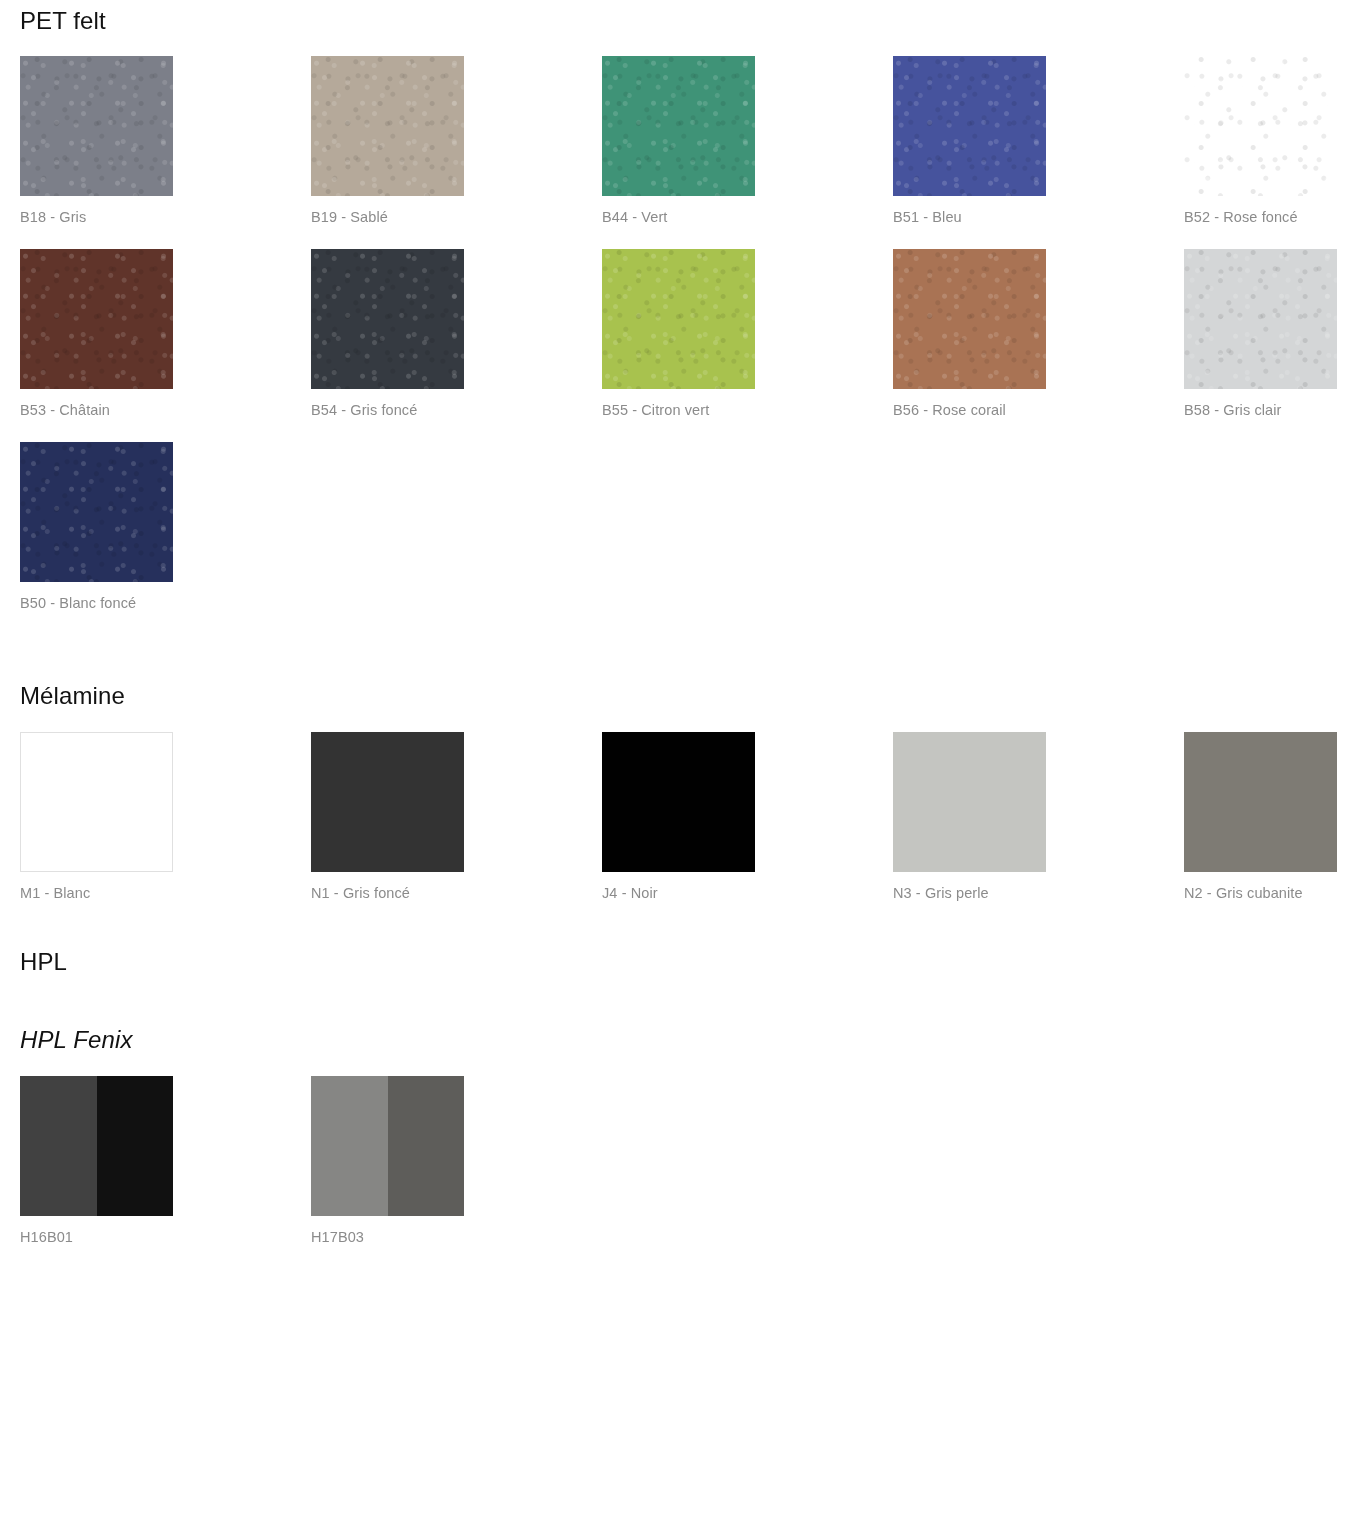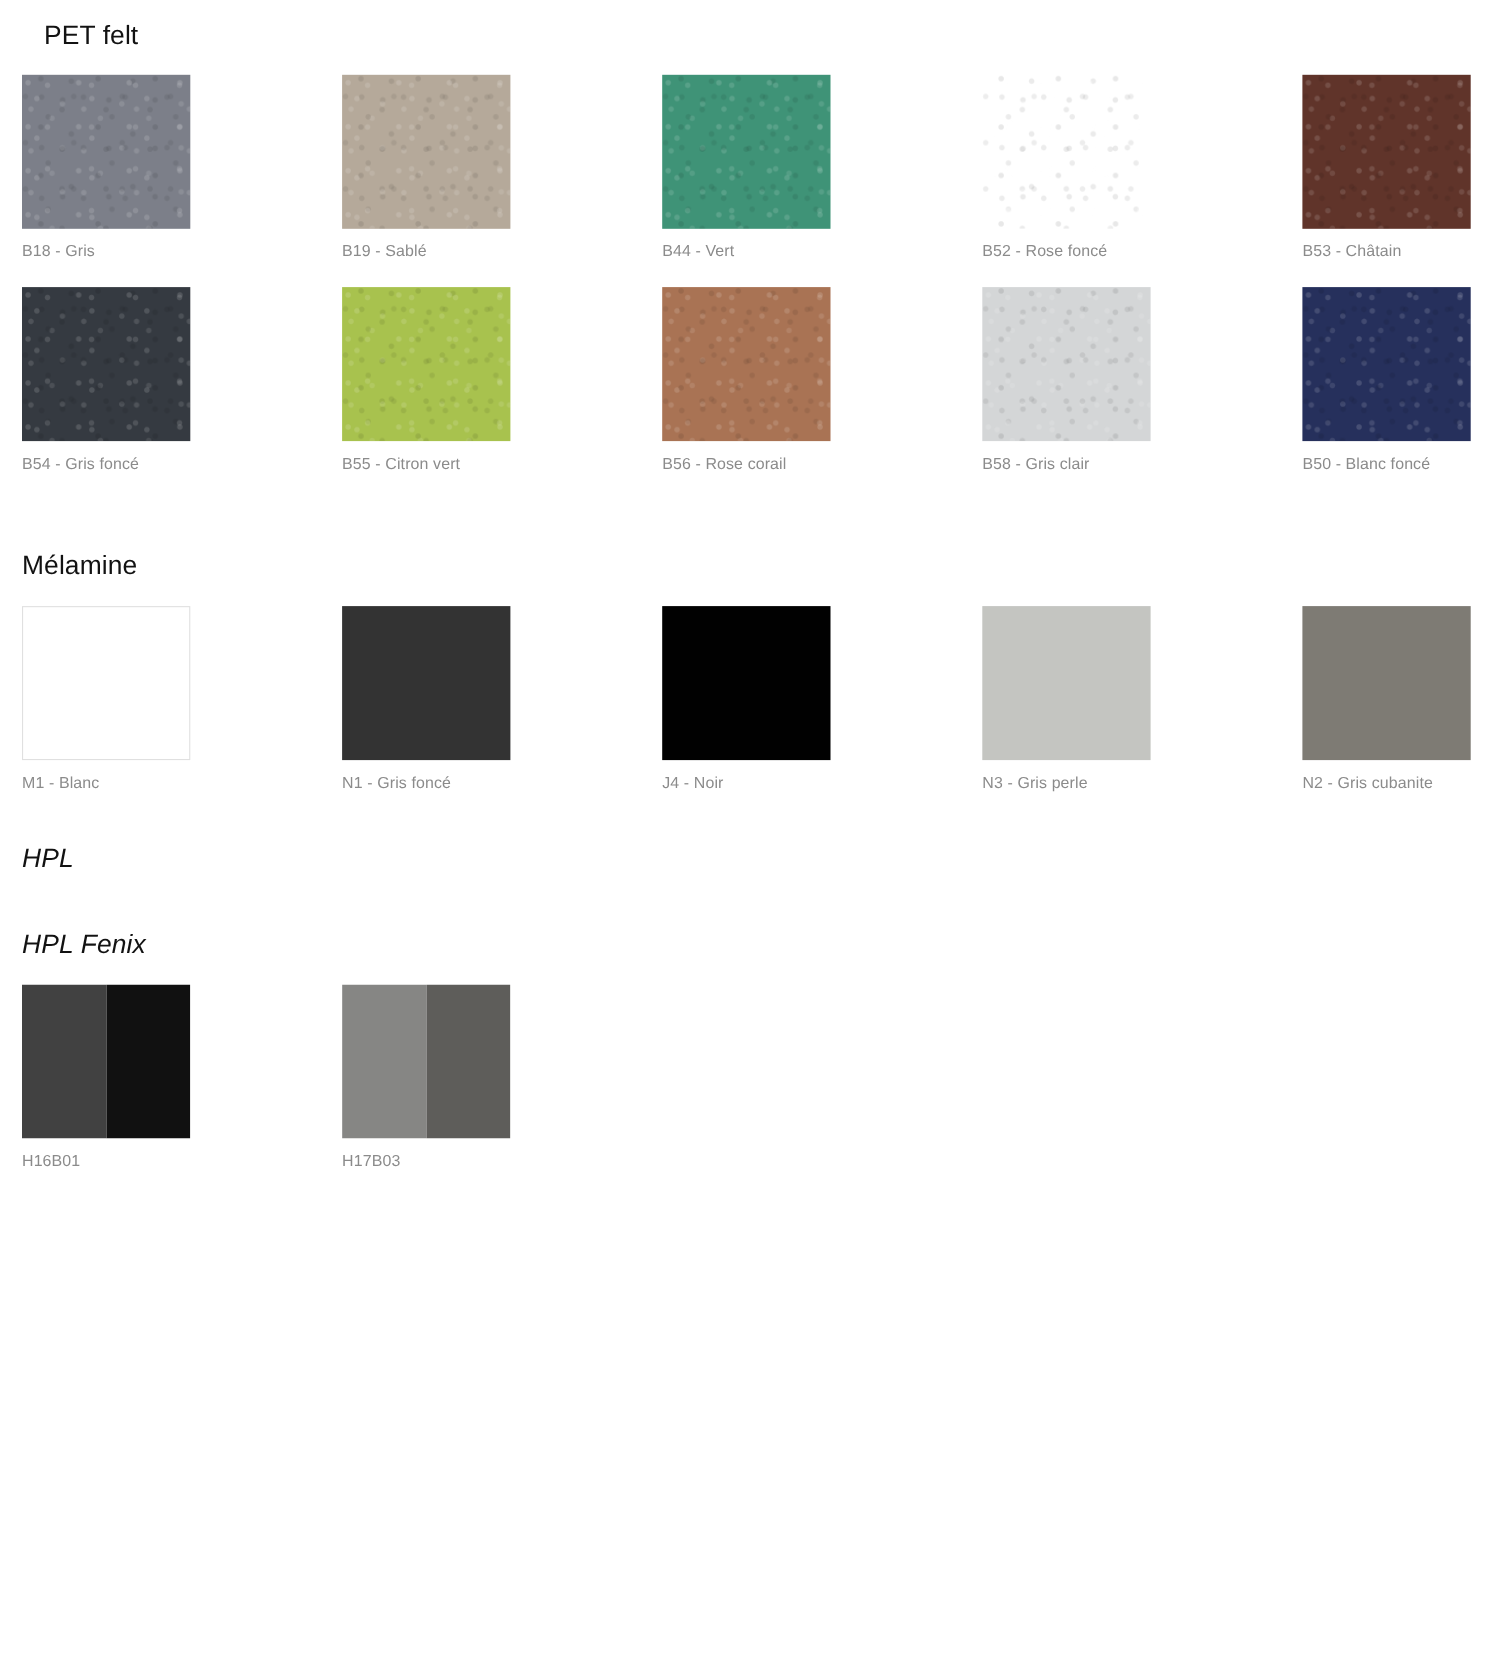--- a/index.html
+++ b/index.html
@@ -12,23 +12,23 @@
 
   .section { width: 1328px; }
 
   .section-title {
     font-size: 24px;
     font-weight: 400;
     color: #121212;
     letter-spacing: 0.1px;
     line-height: 1.1;
   }
-  .section-title.pet   { padding-top: 20px; margin-left: 20px; }
+  .section-title.pet   { padding-top: 8px; }
   .section-title.mel   { padding-top: 48px; }
-  .section-title.hpl   { padding-top: 24px; font-style: italic; }
+  .section-title.hpl   { padding-top: 24px; }
   .section-title.fenix { padding-top: 52px; font-style: italic; }
 
   .grid {
     display: grid;
     grid-template-columns: repeat(5, 153px);
     column-gap: 138px;
     row-gap: 0;
     padding-top: 22px;
   }
 
@@ -104,20 +104,24 @@
         </div>
         <div class="swatch-cell">
           <div class="swatch felt" style="background: rgb(181, 169, 154);"></div>
           <div class="swatch-label">B19 - Sablé</div>
         </div>
         <div class="swatch-cell">
           <div class="swatch felt" style="background: rgb(63, 147, 119);"></div>
           <div class="swatch-label">B44 - Vert</div>
         </div>
         <div class="swatch-cell">
+          <div class="swatch felt" style="background: rgb(70, 83, 157);"></div>
+          <div class="swatch-label">B51 - Bleu</div>
+        </div>
+        <div class="swatch-cell">
           <div class="swatch felt"></div>
           <div class="swatch-label">B52 - Rose foncé</div>
         </div>
         <div class="swatch-cell">
           <div class="swatch felt" style="background: rgb(96, 52, 42);"></div>
           <div class="swatch-label">B53 - Châtain</div>
         </div>
         <div class="swatch-cell">
           <div class="swatch felt" style="background: rgb(53, 58, 65);"></div>
           <div class="swatch-label">B54 - Gris foncé</div>

